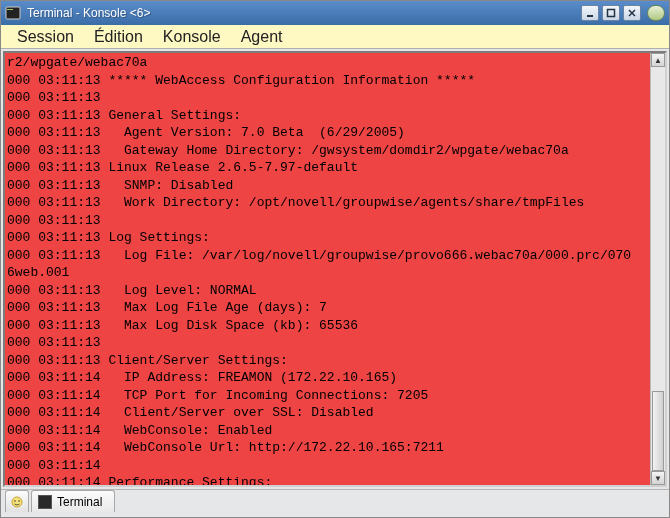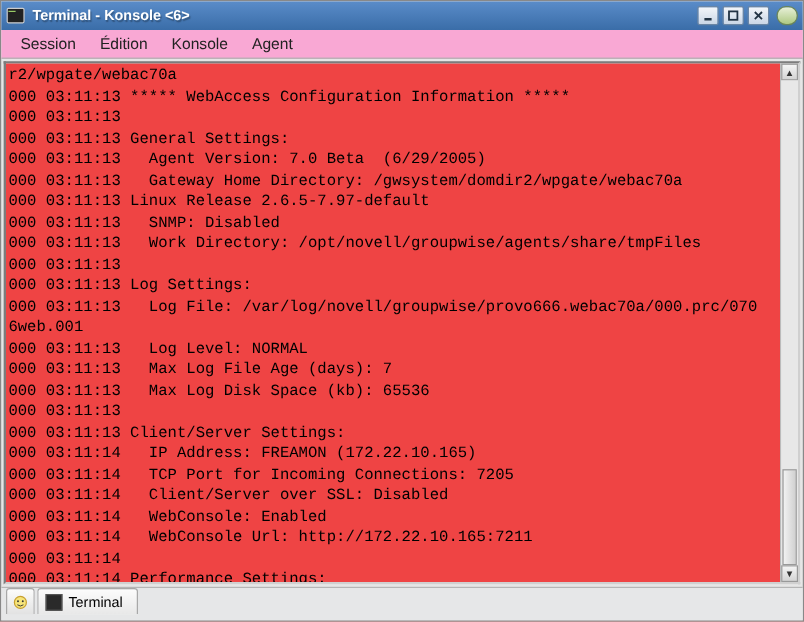--- a/index.html
+++ b/index.html
@@ -21,21 +21,21 @@
     font-size: 12px;
   }
   .titlebar .app-icon {
     width: 16px; height: 16px;
     display: inline-flex;
     align-items: center; justify-content: center;
     margin-right: 6px;
   }
   .titlebar .title {
     flex: 1;
-    font-weight: bold;
+    font-weight: normal;
     text-shadow: 1px 1px 1px rgba(0,0,0,0.3);
   }
   .titlebar .winbtns {
     display: flex;
     gap: 3px;
     align-items: center;
   }
   .titlebar .btn {
     width: 18px; height: 16px;
     background: linear-gradient(to bottom,#f3f6fa,#cad6e6);
@@ -49,26 +49,26 @@
   }
   .titlebar .suse-icon {
     width: 18px; height: 16px;
     background: linear-gradient(to bottom,#e8f0d8,#aec982);
     border: 1px solid #6a855a;
     border-radius: 8px;
     margin-left: 3px;
   }
   .menubar {
     height: 24px;
-    background: #f9a8d4;
+    background: #fef9c3;
     border-bottom: 1px solid #b0b0b0;
     display: flex;
     align-items: center;
     padding: 0 6px;
-    font-size: 13px;
+    font-size: 16px;
     color: #222;
   }
   .menubar .menu-item {
     padding: 2px 10px;
     cursor: pointer;
   }
   .content-frame {
     margin: 2px;
     border: 2px inset #d0d0d0;
     background: #fff;

